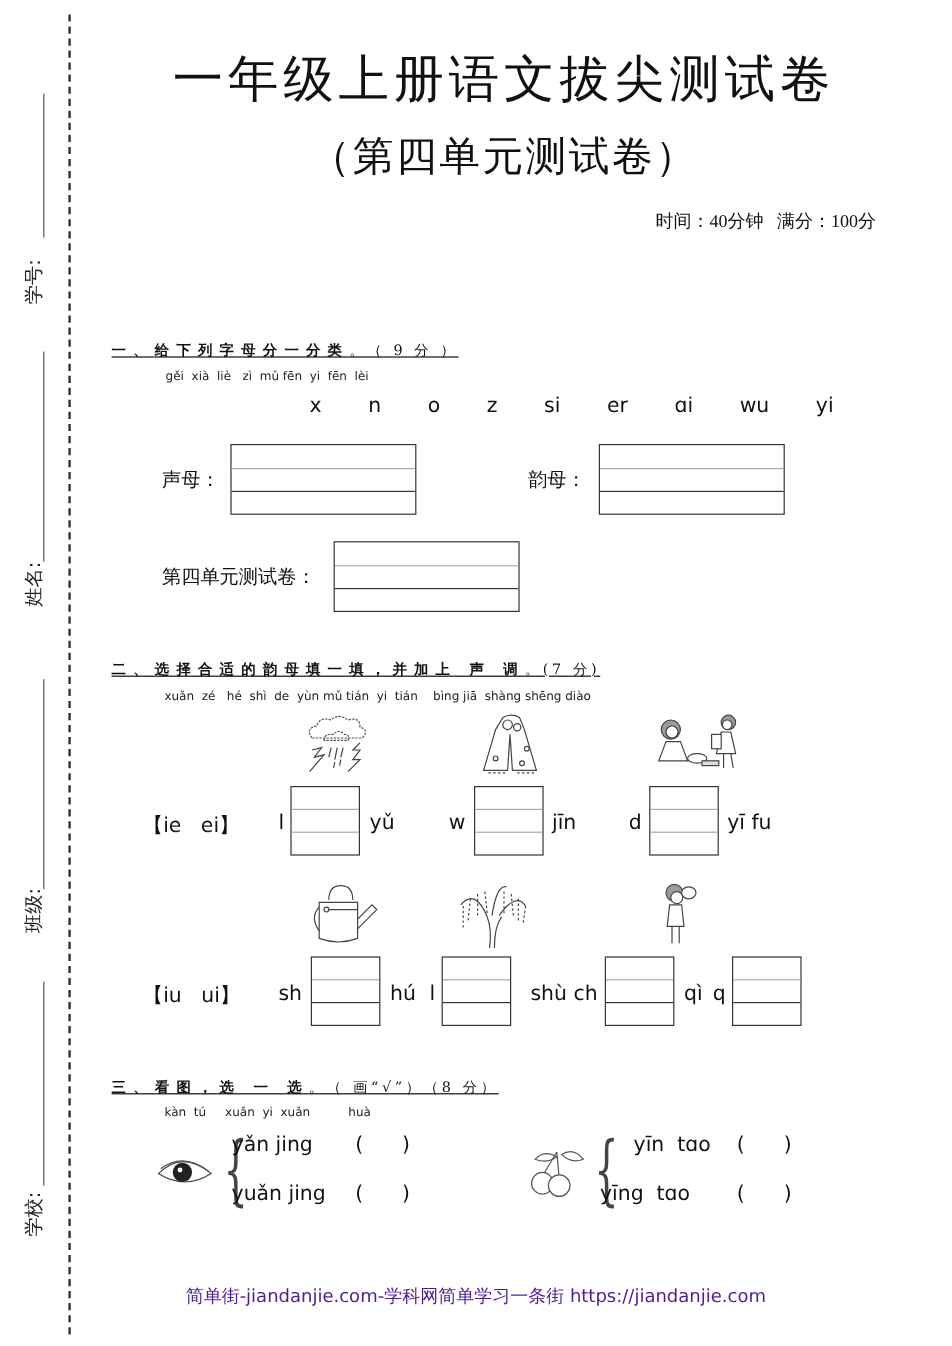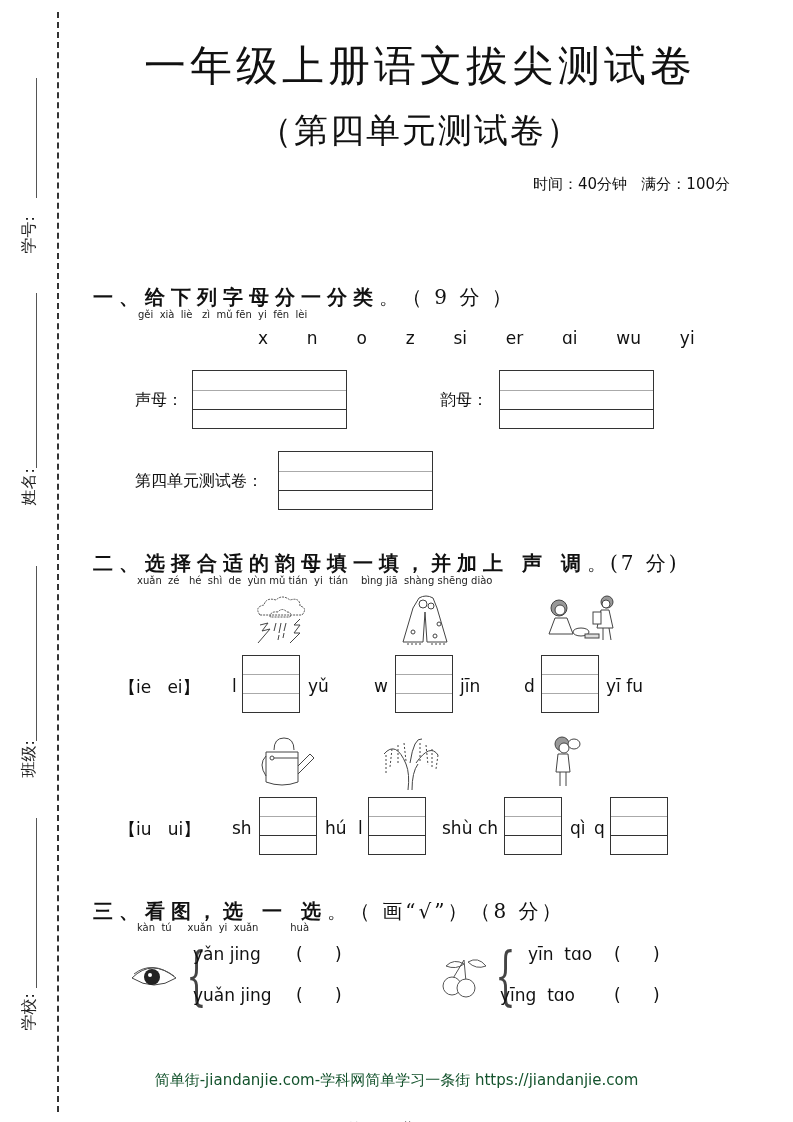--- a/index.html
+++ b/index.html
@@ -10,41 +10,41 @@
   
   .dashline { position:absolute; left:57px; top:12px; height:1100px; width:0;
               border-left:2px dashed #333; }
   .sideline { position:absolute; left:36px; width:0; border-left:1.5px solid #555; }
   .sidelabel { position:absolute; left:14px; width:30px; font-size:16px; color:#222;
                transform:rotate(-90deg); transform-origin:center; white-space:nowrap; text-align:center; }
   
   .title { left:0; width:840px; top:38px; text-align:center; font-size:42px; letter-spacing:4px;
            font-weight:normal; color:#111; }
   .subtitle { left:0; width:840px; top:108px; text-align:center; font-size:34px; letter-spacing:2px; color:#111; }
-  .meta { right:63px; top:175px; font-size:15px; color:#111; }
+  .meta { right:63px; top:175px; font-size:15px; color:#111;font-family:Liberation Serif, serif; }
   
   table.score { position:absolute; left:106px; top:196px; border-collapse:collapse; }
   table.score td { border:1px solid #777; height:31px; width:48px; text-align:center;
                    font-size:16px; font-weight:bold; padding:0; }
   table.score td.first { width:64px; }
   table.score td.last { width:60px; }
   
   .pinyin { font-size:10px; color:#222; white-space:nowrap;margin-top:43px; }
-  .heading { font-size:20px; font-weight:bold; letter-spacing:6px; white-space:nowrap; }
+  .heading { font-size:12px; font-weight:bold; letter-spacing:6px; white-space:nowrap;text-decoration:underline; }
   .heading .pts { font-weight:normal; letter-spacing:3px; }
   .letters { font-size:17px; word-spacing:14px; white-space:nowrap; }
   .lbl { font-size:16px; white-space:nowrap; }
   
   .wbox { position:absolute; border:1px solid #333; box-sizing:border-box; }
   .wbox .l1 { position:absolute; left:0; right:0; top:33%; border-top:1px solid #aaa; }
   .wbox .l2 { position:absolute; left:0; right:0; top:66%; border-top:1px solid #333; }
   .wbox.light .l2 { border-top-color:#aaa; }
   .py { font-size:17px; white-space:nowrap; }
   .pic { position:absolute; }
-  .footer { left:0; width:793px; text-align:center; font-size:15px; color:#14532d; top:1071px; }
+  .footer { left:0; width:793px; text-align:center; font-size:15px; color:#4c1d95; top:1071px; }
   .pagenum { left:0; width:793px; text-align:center; font-size:14px; letter-spacing:4px; top:1092px; color:#111;margin-top:28px; }
   .brace { position:absolute; font-size:40px; font-weight:lighter; color:#333; line-height:1; }
 </style>
 </head>
 <body>
 
 <div class="dashline"></div>
 <div class="sideline" style="top:78px;height:120px;"></div>
 <div class="sidelabel" style="top:228px;">学号:</div>
 <div class="sideline" style="top:293px;height:175px;"></div>

